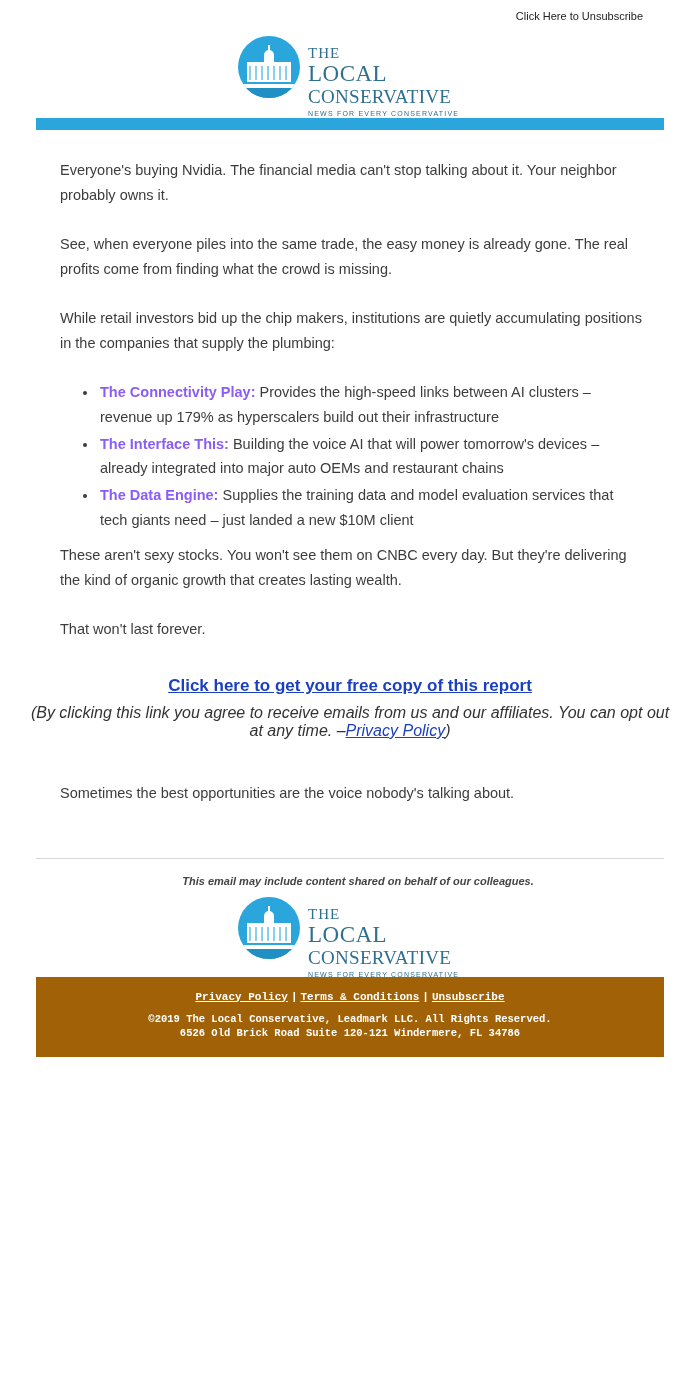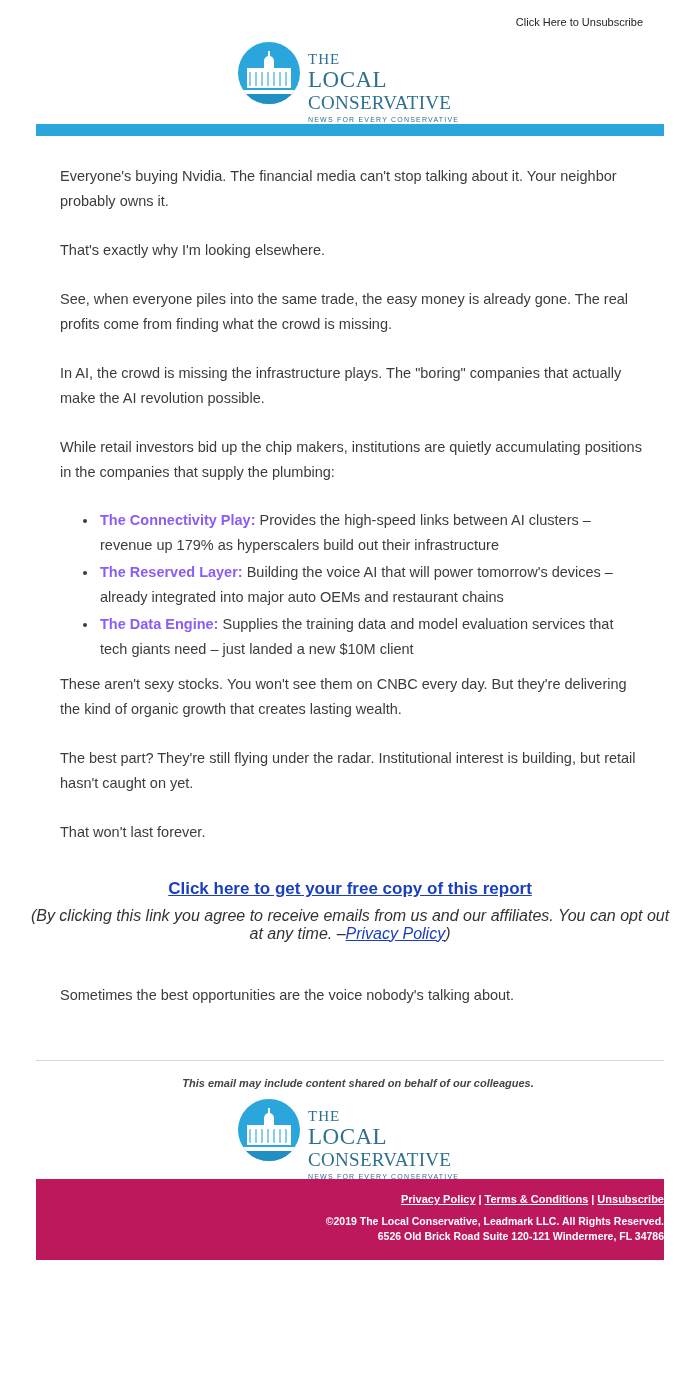--- a/index.html
+++ b/index.html
@@ -9,21 +9,21 @@
   body {
     width: 700px;
     min-height: 1391px;
     background: #ffffff;
     font-family: "Liberation Sans", sans-serif;
     color: #3a3a3a;
     -webkit-font-smoothing: antialiased;
   }
   .email-wrap {
     width: 700px;
-    margin: 6px auto;
+    margin: 0 auto;
     position: relative;
   }
 
   
   .preheader {
     text-align: right;
     padding: 10px 57px 0 0;
     font-size: 11px;
     color: #222;
   }
@@ -214,25 +214,26 @@
     font-style: italic;
     font-weight: bold;
     color: #444;
     padding: 16px 0 0 16px;
   }
   .footer-logo-block {
     text-align: center;
     padding: 10px 0 14px 0;
   }
   .footer-bar {
-    background: #be185d;
+    background: #a16207;
     margin: 0 36px;
     padding: 14px 0 16px 0;
-    text-align: right;
+    text-align: center;
     color: #ffffff;
+    font-family: Liberation Mono, monospace;
   }
   .footer-links {
     font-size: 11px;
     font-weight: bold;
     margin-bottom: 9px;
   }
   .footer-links a {
     color: #ffffff;
     text-decoration: underline;
   }
@@ -270,39 +271,36 @@
         <div class="l3">CONSERVATIVE</div>
         <div class="l4">NEWS FOR EVERY CONSERVATIVE</div>
       </div>
     </div>
   </div>
 
   <div class="bar-top"></div>
 
   <div class="content">
     <p>Everyone's buying Nvidia. The financial media can't stop talking about it. Your neighbor probably owns it.</p>
-    <p>That's exactly why I'm looking elsewhere.</p>
     <p>See, when everyone piles into the same trade, the easy money is already gone. The real profits come from finding what the crowd is missing.</p>
-    <p>In AI, the crowd is missing the infrastructure plays. The "boring" companies that actually make the AI revolution possible.</p>
     <p>While retail investors bid up the chip makers, institutions are quietly accumulating positions in the companies that supply the plumbing:</p>
 
     <ul>
       <li>
         <b>The Connectivity Play:</b><span> Provides the high-speed links between AI clusters – revenue up 179% as hyperscalers build out their infrastructure</span>
       </li>
       <li>
-        <b>The Reserved Layer:</b><span> Building the voice AI that will power tomorrow's devices – already integrated into major auto OEMs and restaurant chains</span>
+        <b>The Interface This:</b><span> Building the voice AI that will power tomorrow's devices – already integrated into major auto OEMs and restaurant chains</span>
       </li>
       <li>
         <b>The Data Engine:</b><span> Supplies the training data and model evaluation services that tech giants need – just landed a new $10M client</span>
       </li>
     </ul>
 
     <p>These aren't sexy stocks. You won't see them on CNBC every day. But they're delivering the kind of organic growth that creates lasting wealth.</p>
-    <p>The best part? They're still flying under the radar. Institutional interest is building, but retail hasn't caught on yet.</p>
     <p>That won't last forever.</p>
   </div>
 
   <div class="cta-wrap">
     <a class="cta-link" href="#">Click here to get your free copy of this report</a>
     <div class="disclaimer">
       <span>(By clicking this link you agree to receive emails from us and our affiliates. You can opt out at any time. –</span><a href="#">Privacy Policy</a><span>)</span>
     </div>
   </div>
 

